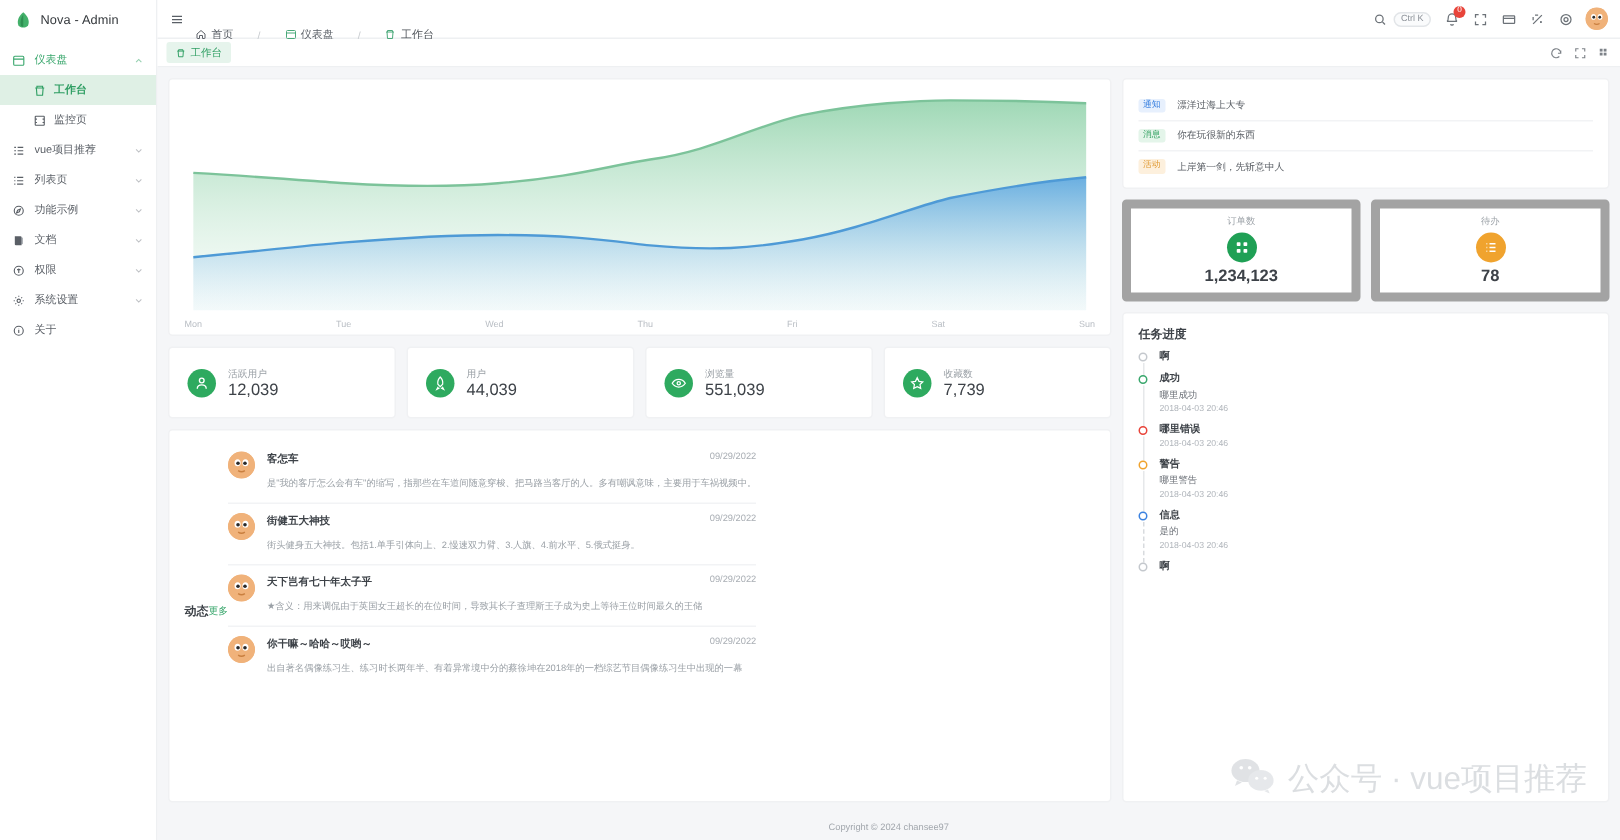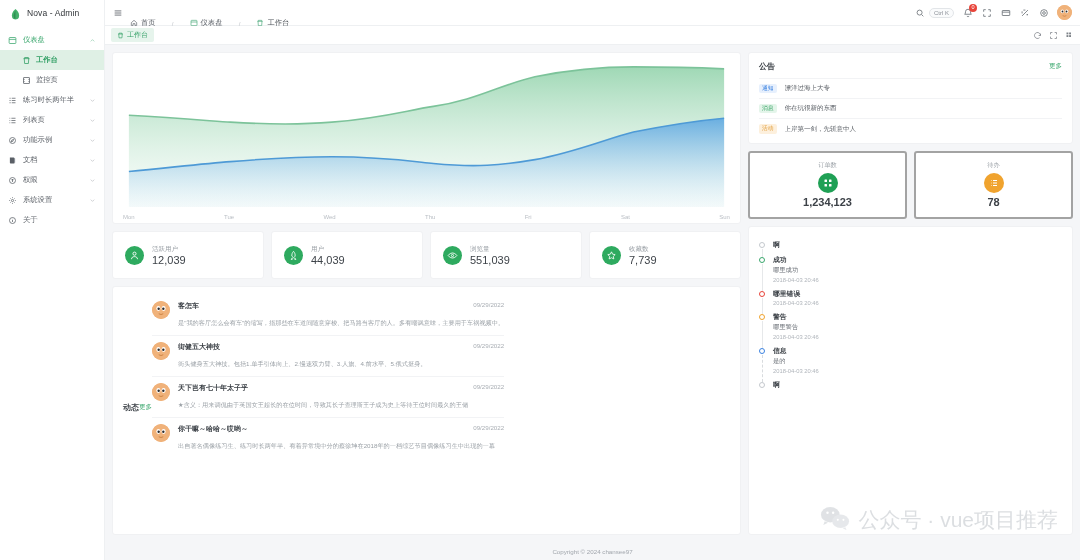--- a/index.html
+++ b/index.html
@@ -137,21 +137,21 @@
     flex: 0 0 auto; white-space: nowrap;
   }
   .tag-notice { background: #e7f0fd; color: #3b82e0; }
   .tag-msg { background: #e4f5ea; color: #35a263; }
   .tag-activity { background: #fdf0dd; color: #e09b35; }
   .ann-text { font-size: 6.5px; color: #585d63; overflow: hidden; white-space: nowrap; text-overflow: ellipsis; }
 
   
   .r-stat-row { display: flex; gap: 7px; }
   .r-stat {
-    flex: 1; background: #fff; border-radius: 3px; border: 2px solid #a3a3a3;
+    flex: 1; background: #fff; border-radius: 3px; border: 6px solid #a3a3a3;
     height: 68px; display: flex; flex-direction: column; align-items: center;
     justify-content: center; gap: 3px;
   }
   .r-label { font-size: 6.2px; color: #9aa0a6; }
   .r-badge-icon {
     width: 20px; height: 20px; border-radius: 50%;
     display: flex; align-items: center; justify-content: center;
   }
   .r-value { font-size: 11px; color: #3d4248; font-weight: bold; }
 
@@ -233,21 +233,21 @@
         </span>
         <span>监控页</span>
       </div>
 
       <div class="menu-item">
         <span class="ico">
           <svg viewBox="0 0 24 24" width="9" height="9" fill="none" stroke="#5a5f66" stroke-width="2">
             <path d="M4 6h3M10 6h10M4 12h3M10 12h10M4 18h3M10 18h10"></path>
           </svg>
         </span>
-        <span class="mi-label">练习时长两年半</span>
+        <span class="mi-label">vue项目推荐</span>
         <span class="chev">
           <svg viewBox="0 0 24 24" width="7" height="7" fill="none" stroke="#8b9097" stroke-width="2.5">
               <path d="M6 9l6 6 6-6"></path>
             </svg>
         </span>
       </div>
 
       <div class="menu-item">
         <span class="ico">
           <svg viewBox="0 0 24 24" width="9" height="9" fill="none" stroke="#5a5f66" stroke-width="2">
@@ -625,24 +625,20 @@
               </span>
             </div>
 
           </div>
         </div>
       </div>
 
       <div class="col-right">
 
         <div class="card ann-card">
-          <div class="card-head">
-            <span class="card-title">公告</span>
-            <span class="card-more">更多</span>
-          </div>
           <div class="ann-item">
             <span class="ann-tag tag-notice">通知</span>
             <span class="ann-text">漂洋过海上大专</span>
           </div>
           <div class="ann-item">
             <span class="ann-tag tag-msg">消息</span>
             <span class="ann-text">你在玩很新的东西</span>
           </div>
           <div class="ann-item">
             <span class="ann-tag tag-activity">活动</span>
@@ -668,20 +664,21 @@
             <span class="r-badge-icon" style="background:#f0a32e">
               <svg viewBox="0 0 24 24" width="12" height="12" fill="none" stroke="#fff" stroke-width="2">
                   <path d="M6 7h1M10 7h8M6 12h1M10 12h8M6 17h1M10 17h8"></path>
                 </svg>
             </span>
             <span class="r-value">78</span>
           </div>
         </div>
 
         <div class="card tl-card">
+          <div class="card-title">任务进度</div>
           <div class="tl-list">
 
             <div class="tl-item">
               <span class="tl-dot" style="border-color:#c4c8cd"></span>
               <span class="tl-line"></span>
               <div class="tl-title">啊</div>
             </div>
 
             <div class="tl-item">
               <span class="tl-dot" style="border-color:#3aa76d"></span>

